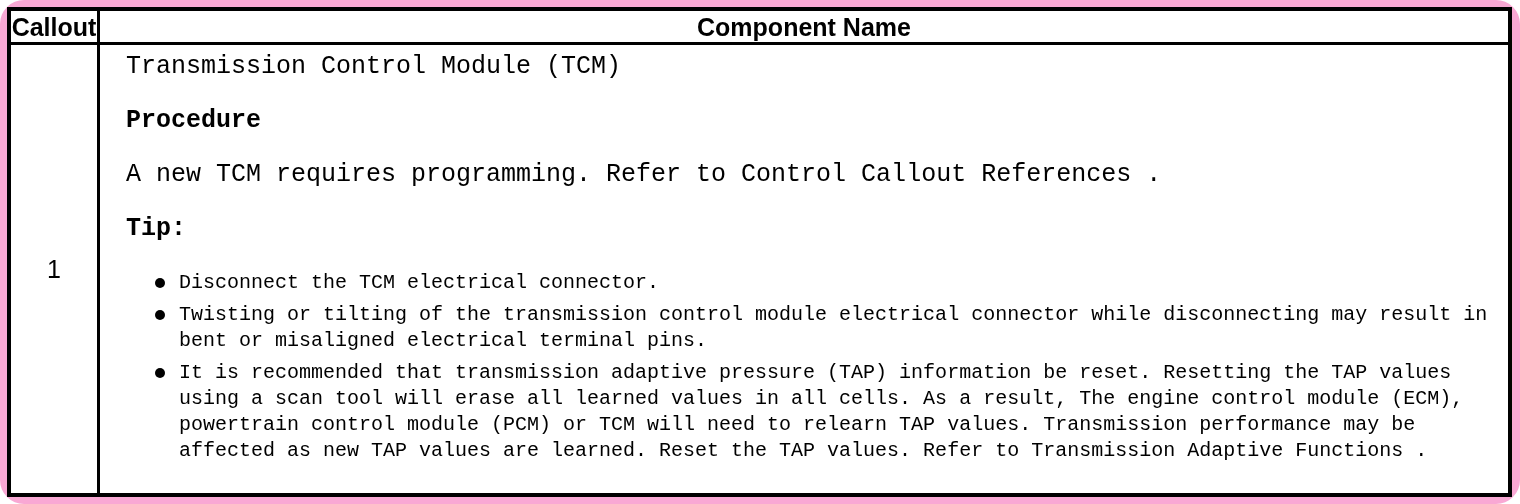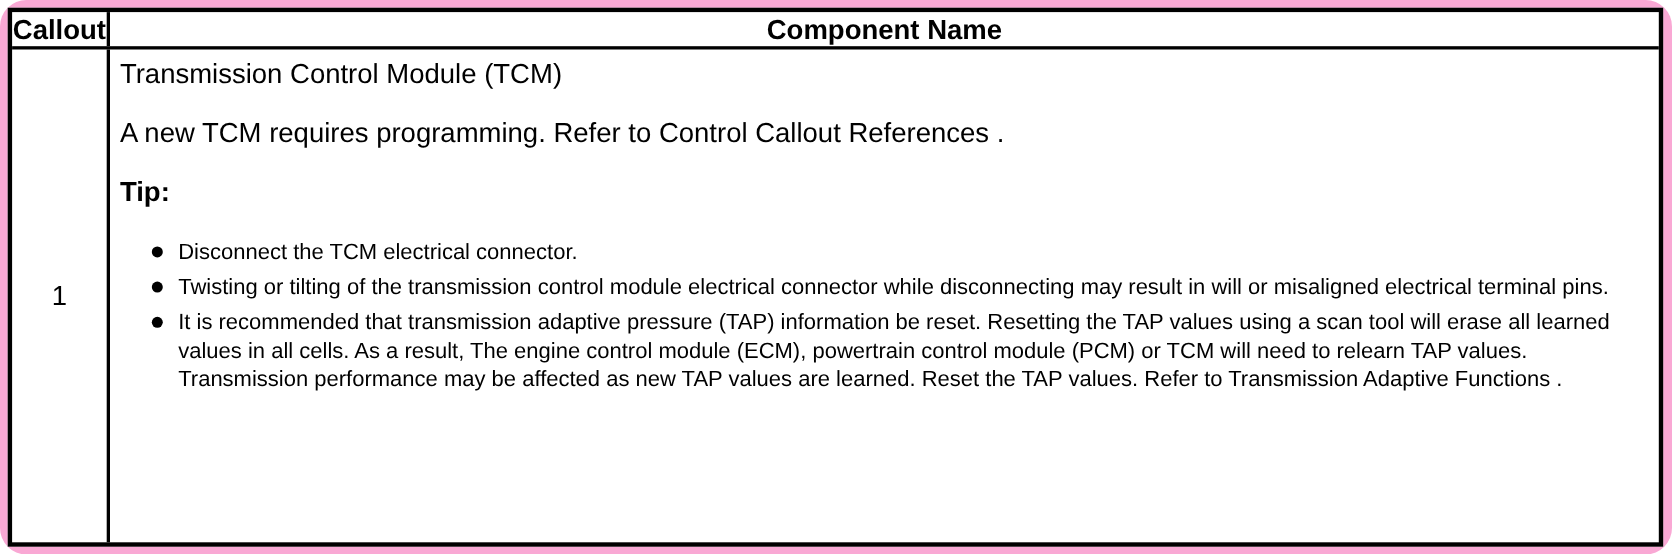--- a/index.html
+++ b/index.html
@@ -61,22 +61,23 @@
     line-height: 26px;
     white-space: nowrap;
   }
   .callout-value {
     font-size: 25px;
     line-height: 26px;
   }
   .content-cell {
     flex: 1 1 auto;
     box-sizing: border-box;
-    padding: 9px 8px 6px 9px;
+    padding: 9px 8px 6px 26px;
     overflow: hidden;
+    font-family: Liberation Mono, monospace;
   }
   .content-cell p {
     margin: 0 0 28px 0;
     font-size: 25px;
     line-height: 26px;
   }
   .content-cell p.bold {
     font-weight: bold;
   }
   .tip-list {
@@ -118,33 +119,34 @@
     </div>
 
     <div class="body-row">
       <div class="callout-col">
         <span class="callout-value">1</span>
       </div>
 
       <div class="content-cell">
         <p>Transmission Control Module (TCM)</p>
 
+        <p class="bold">Procedure</p>
 
         <p>A new TCM requires programming. Refer to Control Callout References .</p>
 
         <p class="bold">Tip:</p>
 
         <ul class="tip-list">
           <li>
             <span class="bullet"></span>
             <span class="tip-text">Disconnect the TCM electrical connector.</span>
           </li>
           <li>
             <span class="bullet"></span>
-            <span class="tip-text">Twisting or tilting of the transmission control module electrical connector while disconnecting may result in will or misaligned electrical terminal pins.</span>
+            <span class="tip-text">Twisting or tilting of the transmission control module electrical connector while disconnecting may result in bent or misaligned electrical terminal pins.</span>
           </li>
           <li>
             <span class="bullet"></span>
             <span class="tip-text">It is recommended that transmission adaptive pressure (TAP) information be reset. Resetting the TAP values using a scan tool will erase all learned values in all cells. As a result, The engine control module (ECM), powertrain control module (PCM) or TCM will need to relearn TAP values. Transmission performance may be affected as new TAP values are learned. Reset the TAP values. Refer to Transmission Adaptive Functions .</span>
           </li>
         </ul>
       </div>
     </div>
 
   </div>

